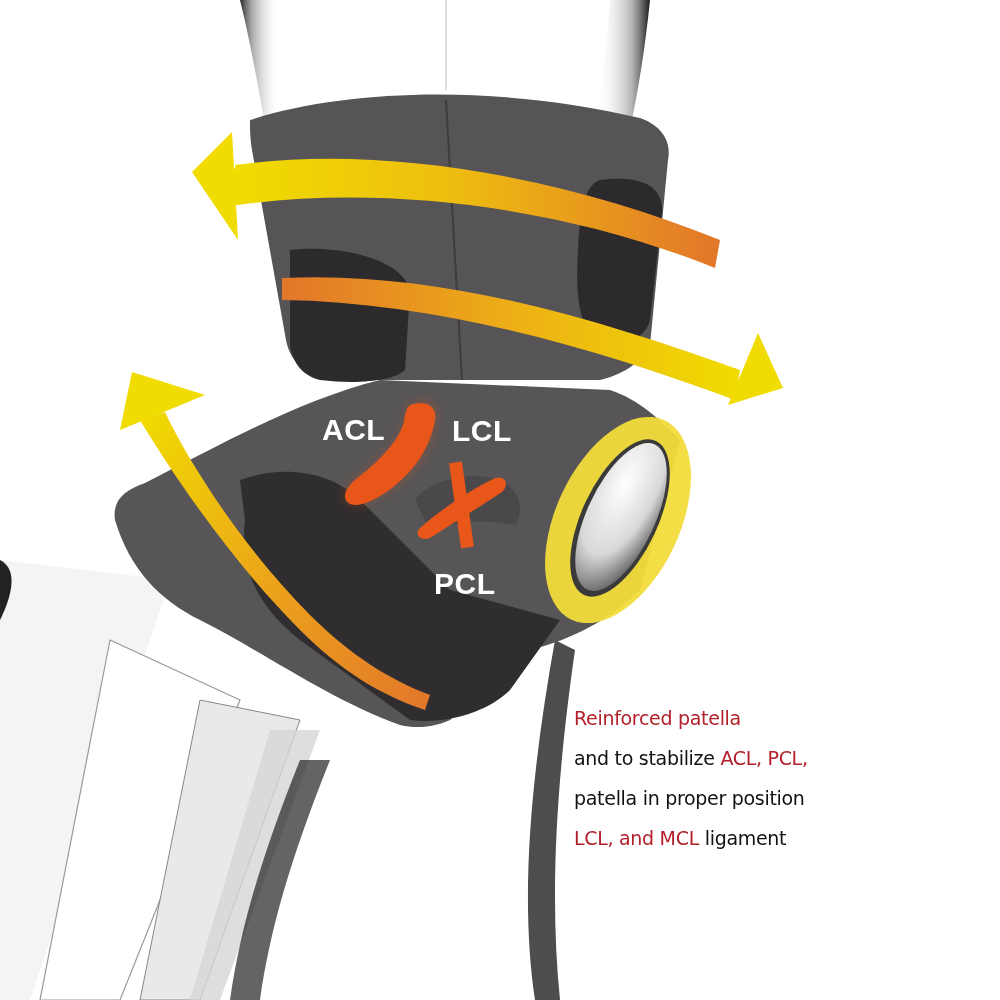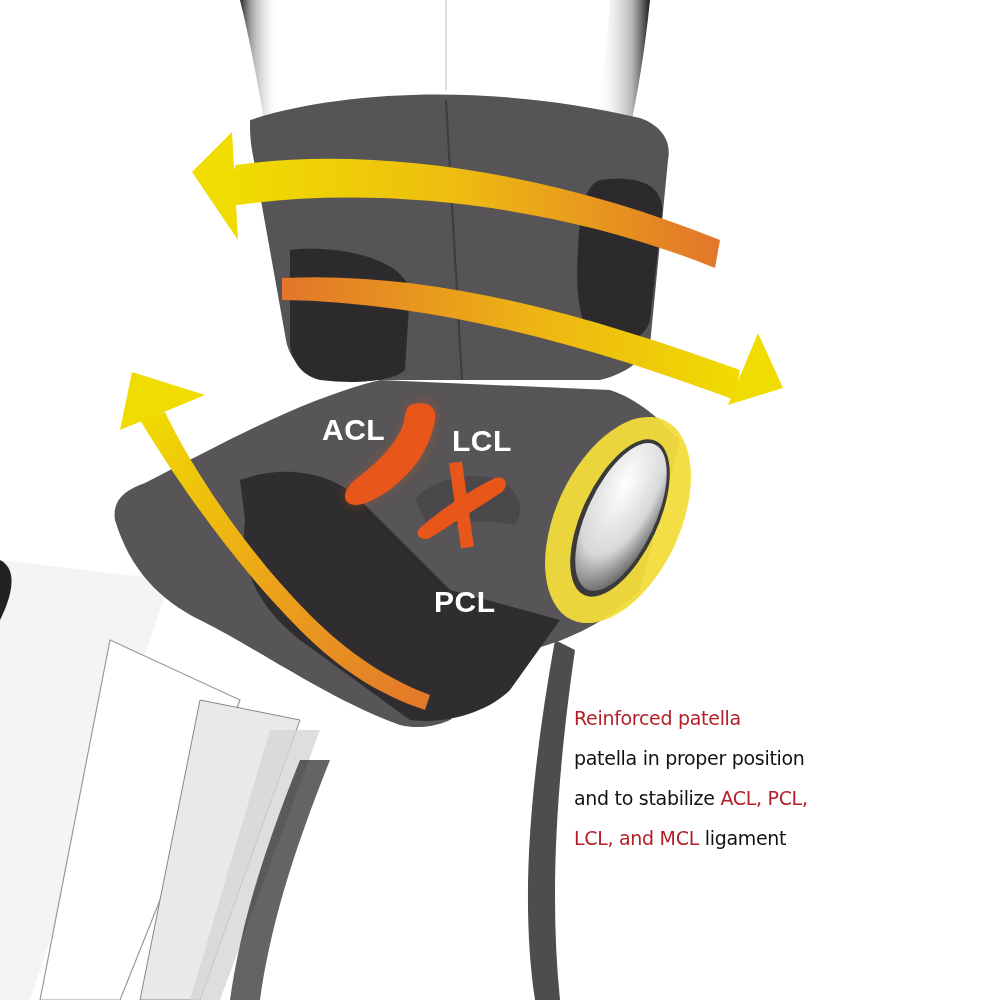--- a/index.html
+++ b/index.html
@@ -114,22 +114,22 @@
       <path d="M408,410 C420,395 440,400 435,420 C430,450 415,470 395,485 C380,495 365,505 352,505 C340,500 345,488 358,478 C378,462 398,445 405,425 Z" fill="#e8561a" opacity="0.35" filter="url(#glow)"></path>
       <path d="M410,405 C425,400 440,405 434,425 C428,452 412,472 392,488 C378,498 362,508 350,504 C340,498 346,486 360,476 C380,460 398,442 404,422 C405,414 406,408 410,405 Z" fill="#e8561a"></path>
     </g>
     <g>
       <path d="M455,462 L468,462 L468,548 L455,548 Z" transform="rotate(-8 461 505)" fill="#e8561a"></path>
       <path d="M420,528 C440,510 470,490 495,478 C505,475 510,484 502,492 C478,508 450,525 430,538 C420,542 414,534 420,528 Z" fill="#e8561a"></path>
     </g>
   </svg>
 
   <span class="lig-label" style="left:322px;top:415px;">ACL</span>
-  <span class="lig-label" style="left:452px;top:426px;">LCL</span>
-  <span class="lig-label" style="left:434px;top:587px;">PCL</span>
+  <span class="lig-label" style="left:452px;top:416px;">LCL</span>
+  <span class="lig-label" style="left:434px;top:569px;">PCL</span>
 
   <div id="caption">
     <span class="line"><span class="hl">Reinforced patella</span></span>
+    <span class="line"><span>and to stabilize </span><span class="hl">ACL, PCL,</span></span>
     <span class="line">patella in proper position</span>
-    <span class="line"><span>and to stabilize </span><span class="hl">ACL, PCL,</span></span>
     <span class="line"><span class="hl">LCL, and MCL</span><span> ligament</span></span>
   </div>
 </div>
 
 </body></html>

